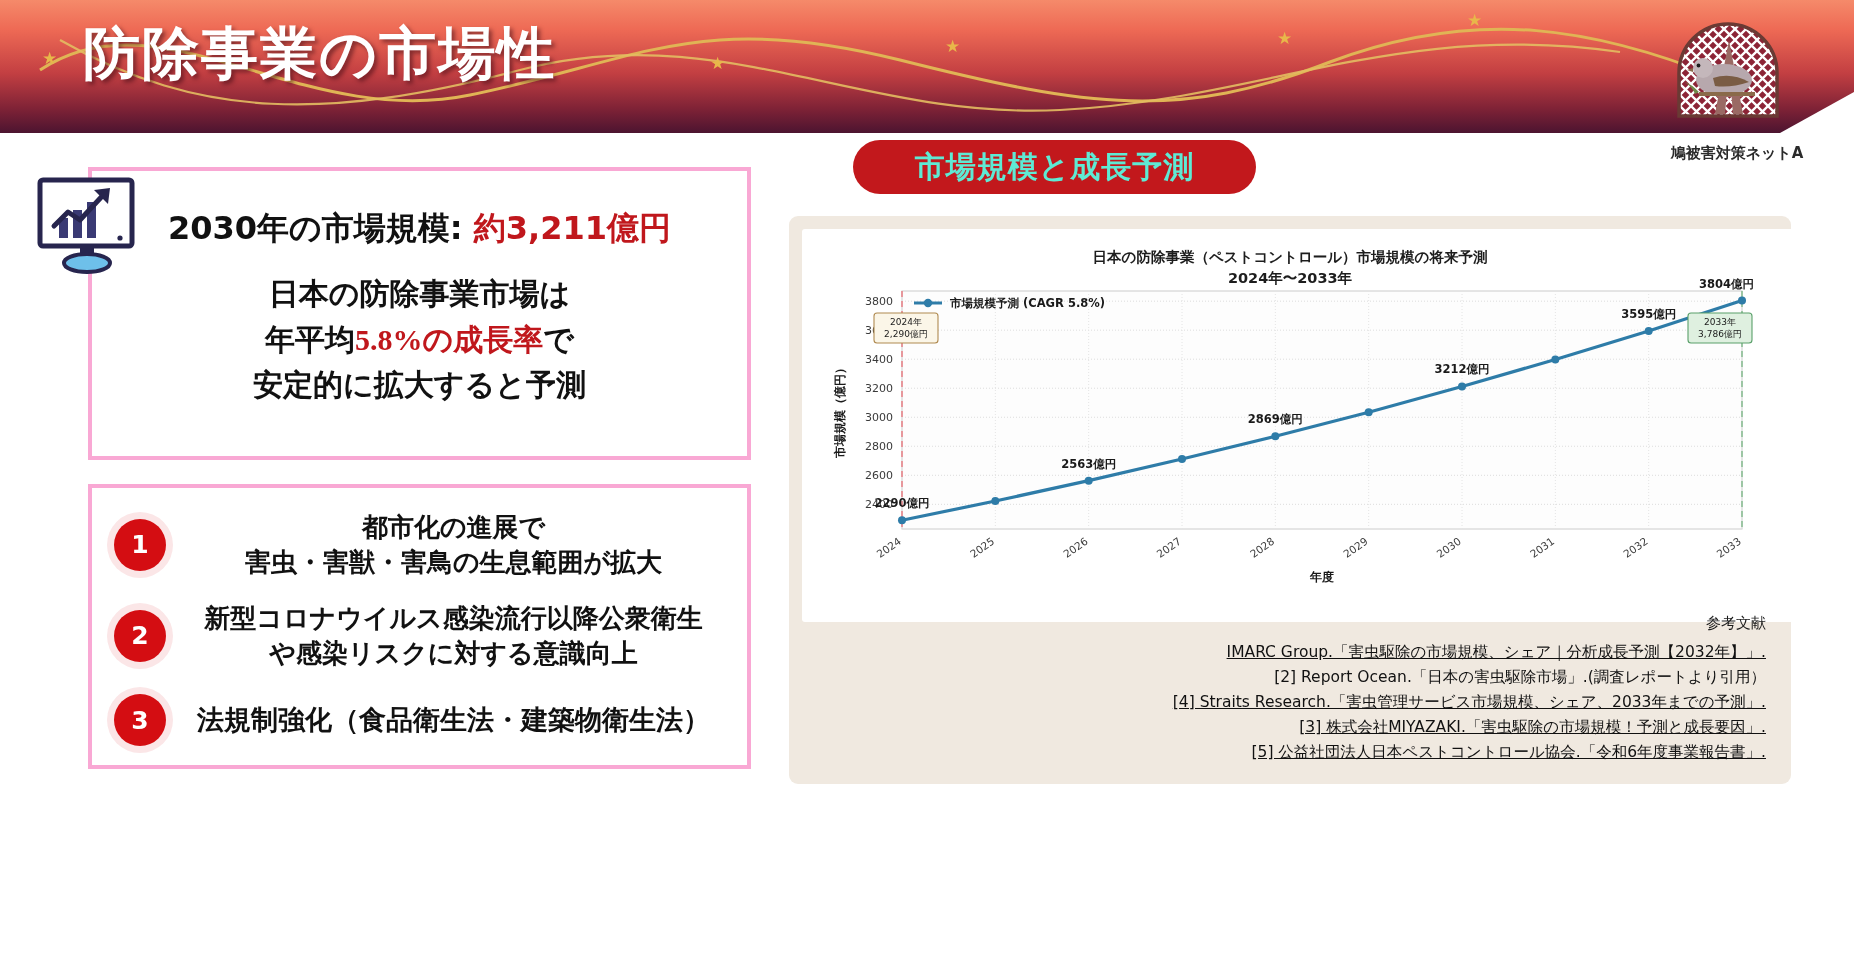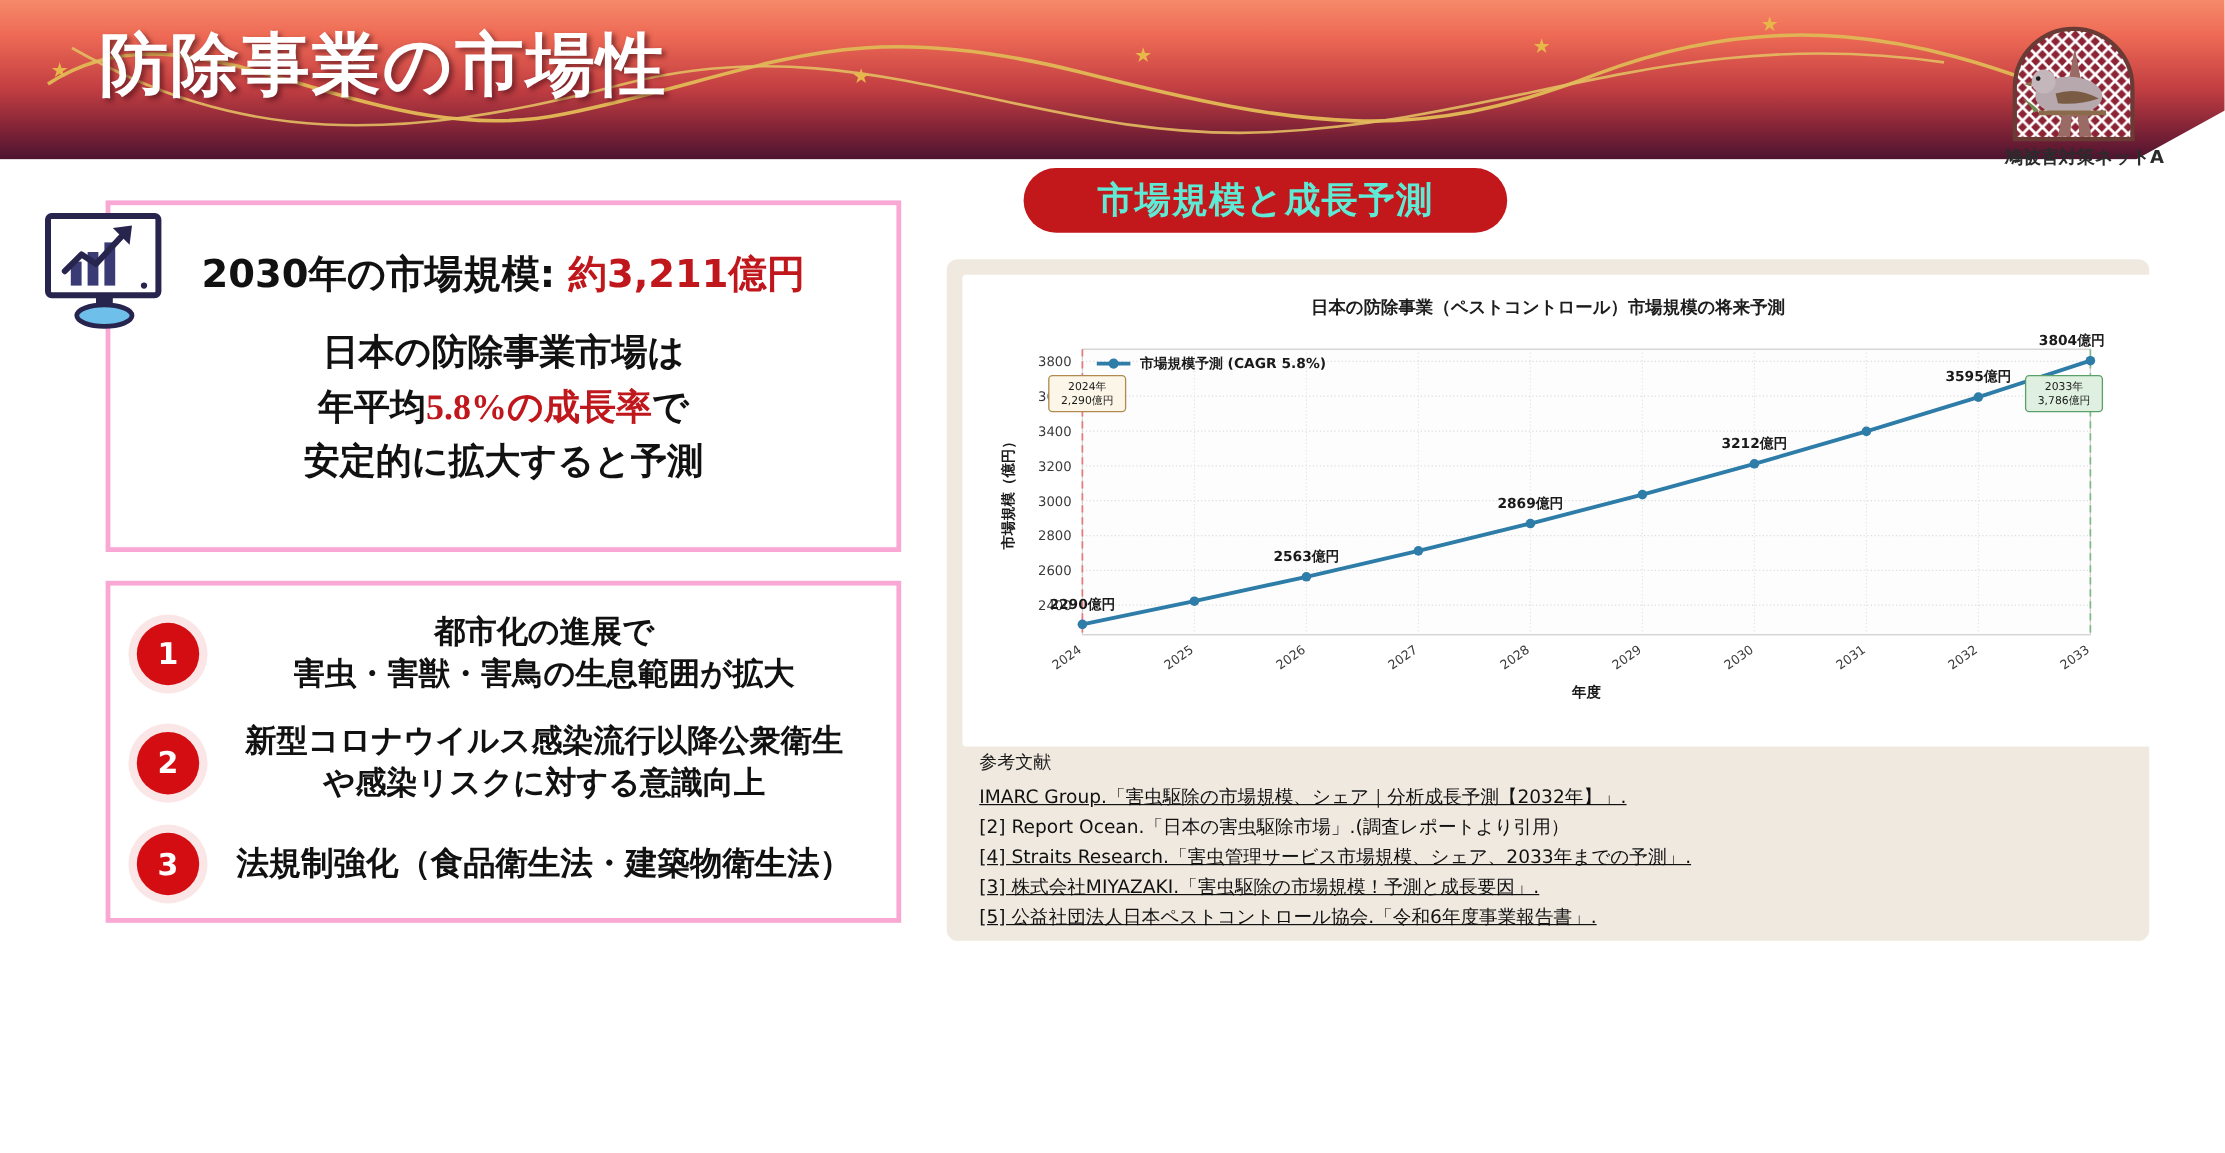--- a/index.html
+++ b/index.html
@@ -25,21 +25,21 @@
     text-shadow:3px 3px 4px rgba(60,10,20,.55);
     font-family:"DejaVu Sans","Liberation Sans",sans-serif;
     white-space:nowrap;
   }
   .star{position:absolute;color:#e8b74a;font-size:17px;line-height:1;}
 
   
   .logo-wrap{position:absolute;left:1669px;top:18px;width:136px;height:160px;}
   .logo-mark{position:absolute;left:0;top:0;width:118px;height:112px;}
   .logo-caption{
-    position:absolute;left:-12px;top:104px;width:160px;text-align:center;
+    position:absolute;left:-12px;top:126px;width:160px;text-align:center;
     font-size:15px;font-weight:bold;color:#2b2b2b;white-space:nowrap;
     font-family:"DejaVu Sans","Liberation Sans",sans-serif;
   }
 
   
   .card{
     position:absolute;background:#ffffff;border:4px solid #f9a8d4;
   }
   #headline-card{left:88px;top:167px;width:655px;height:285px;}
   #factors-card{left:88px;top:484px;width:655px;height:277px;}
@@ -96,21 +96,21 @@
     background:#ffffff;border-radius:3px;overflow:hidden;
   }
   .chart-title{
     position:absolute;left:0;top:18px;width:976px;text-align:center;
     font-size:14.5px;font-weight:bold;color:#1d1d1d;line-height:1.45;
     font-family:"DejaVu Sans","Liberation Sans",sans-serif;
   }
   .chart-svg{position:absolute;left:0;top:0;width:976px;height:393px;}
 
   
-  .refs{position:absolute;left:27px;top:410px;width:950px;}
+  .refs{position:absolute;left:27px;top:398px;width:950px;text-align:right;}
   .refs-title{
     font-size:15px;color:#1a1a1a;margin-bottom:7px;
     font-family:"DejaVu Sans","Liberation Sans",sans-serif;
   }
   .ref-item{
     font-size:15.5px;color:#111;line-height:1.62;white-space:nowrap;
     font-family:"DejaVu Sans","Liberation Sans",sans-serif;
   }
   .ref-item.u{text-decoration:underline;}
 </style>
@@ -201,20 +201,21 @@
     <div class="factor-text" style="white-space:pre-line">法規制強化（食品衛生法・建築物衛生法）</div>
   </div>
 </div>
 
 <div class="pill">市場規模と成長予測</div>
 
 <div class="panel">
   <div class="chart-card">
     <div class="chart-title">
       <div>日本の防除事業（ペストコントロール）市場規模の将来予測</div>
+      <div>2024年〜2033年</div>
     </div>
     <svg class="chart-svg" id="line-chart" viewBox="0 0 976 393">
         <rect x="100" y="62" width="840" height="238" fill="#fdfdfd" stroke="#cccccc" stroke-width="1"></rect>
         <line x1="100" y1="275.3292682926829" x2="940" y2="275.3292682926829" stroke="#dddddd" stroke-width="1" stroke-dasharray="1,2"></line>
         <text x="91" y="279.3292682926829" font-family="&quot;DejaVu Sans&quot;,&quot;Liberation Sans&quot;,sans-serif" text-anchor="end" font-size="11" fill="#3a3a3a">2400</text>
         <line x1="100" y1="246.3048780487805" x2="940" y2="246.3048780487805" stroke="#dddddd" stroke-width="1" stroke-dasharray="1,2"></line>
         <text x="91" y="250.3048780487805" font-family="&quot;DejaVu Sans&quot;,&quot;Liberation Sans&quot;,sans-serif" text-anchor="end" font-size="11" fill="#3a3a3a">2600</text>
         <line x1="100" y1="217.28048780487805" x2="940" y2="217.28048780487805" stroke="#dddddd" stroke-width="1" stroke-dasharray="1,2"></line>
         <text x="91" y="221.28048780487805" font-family="&quot;DejaVu Sans&quot;,&quot;Liberation Sans&quot;,sans-serif" text-anchor="end" font-size="11" fill="#3a3a3a">2800</text>
         <line x1="100" y1="188.2560975609756" x2="940" y2="188.2560975609756" stroke="#dddddd" stroke-width="1" stroke-dasharray="1,2"></line>

